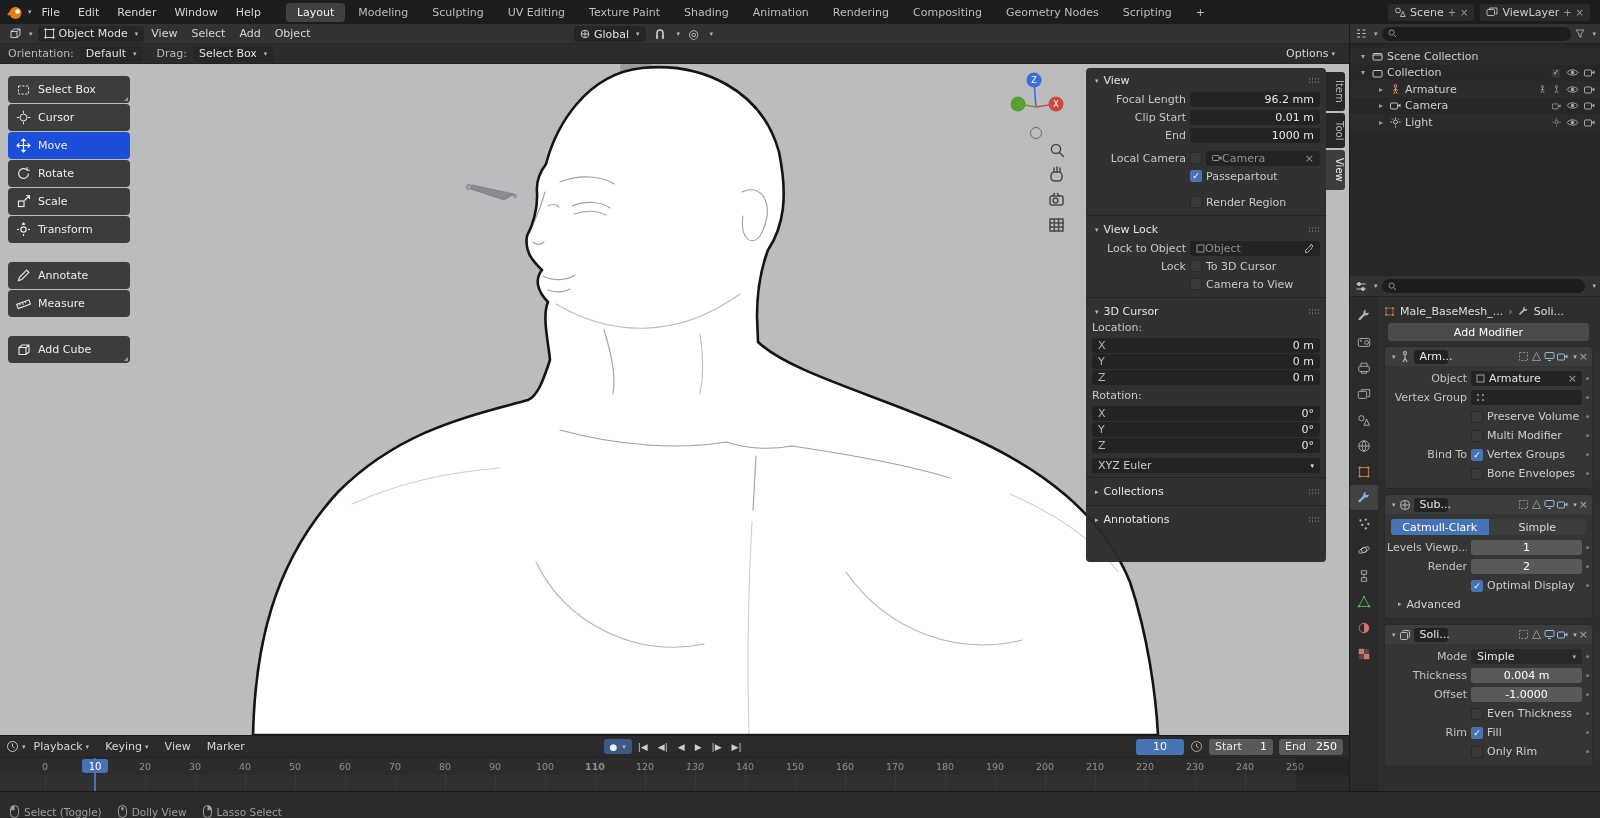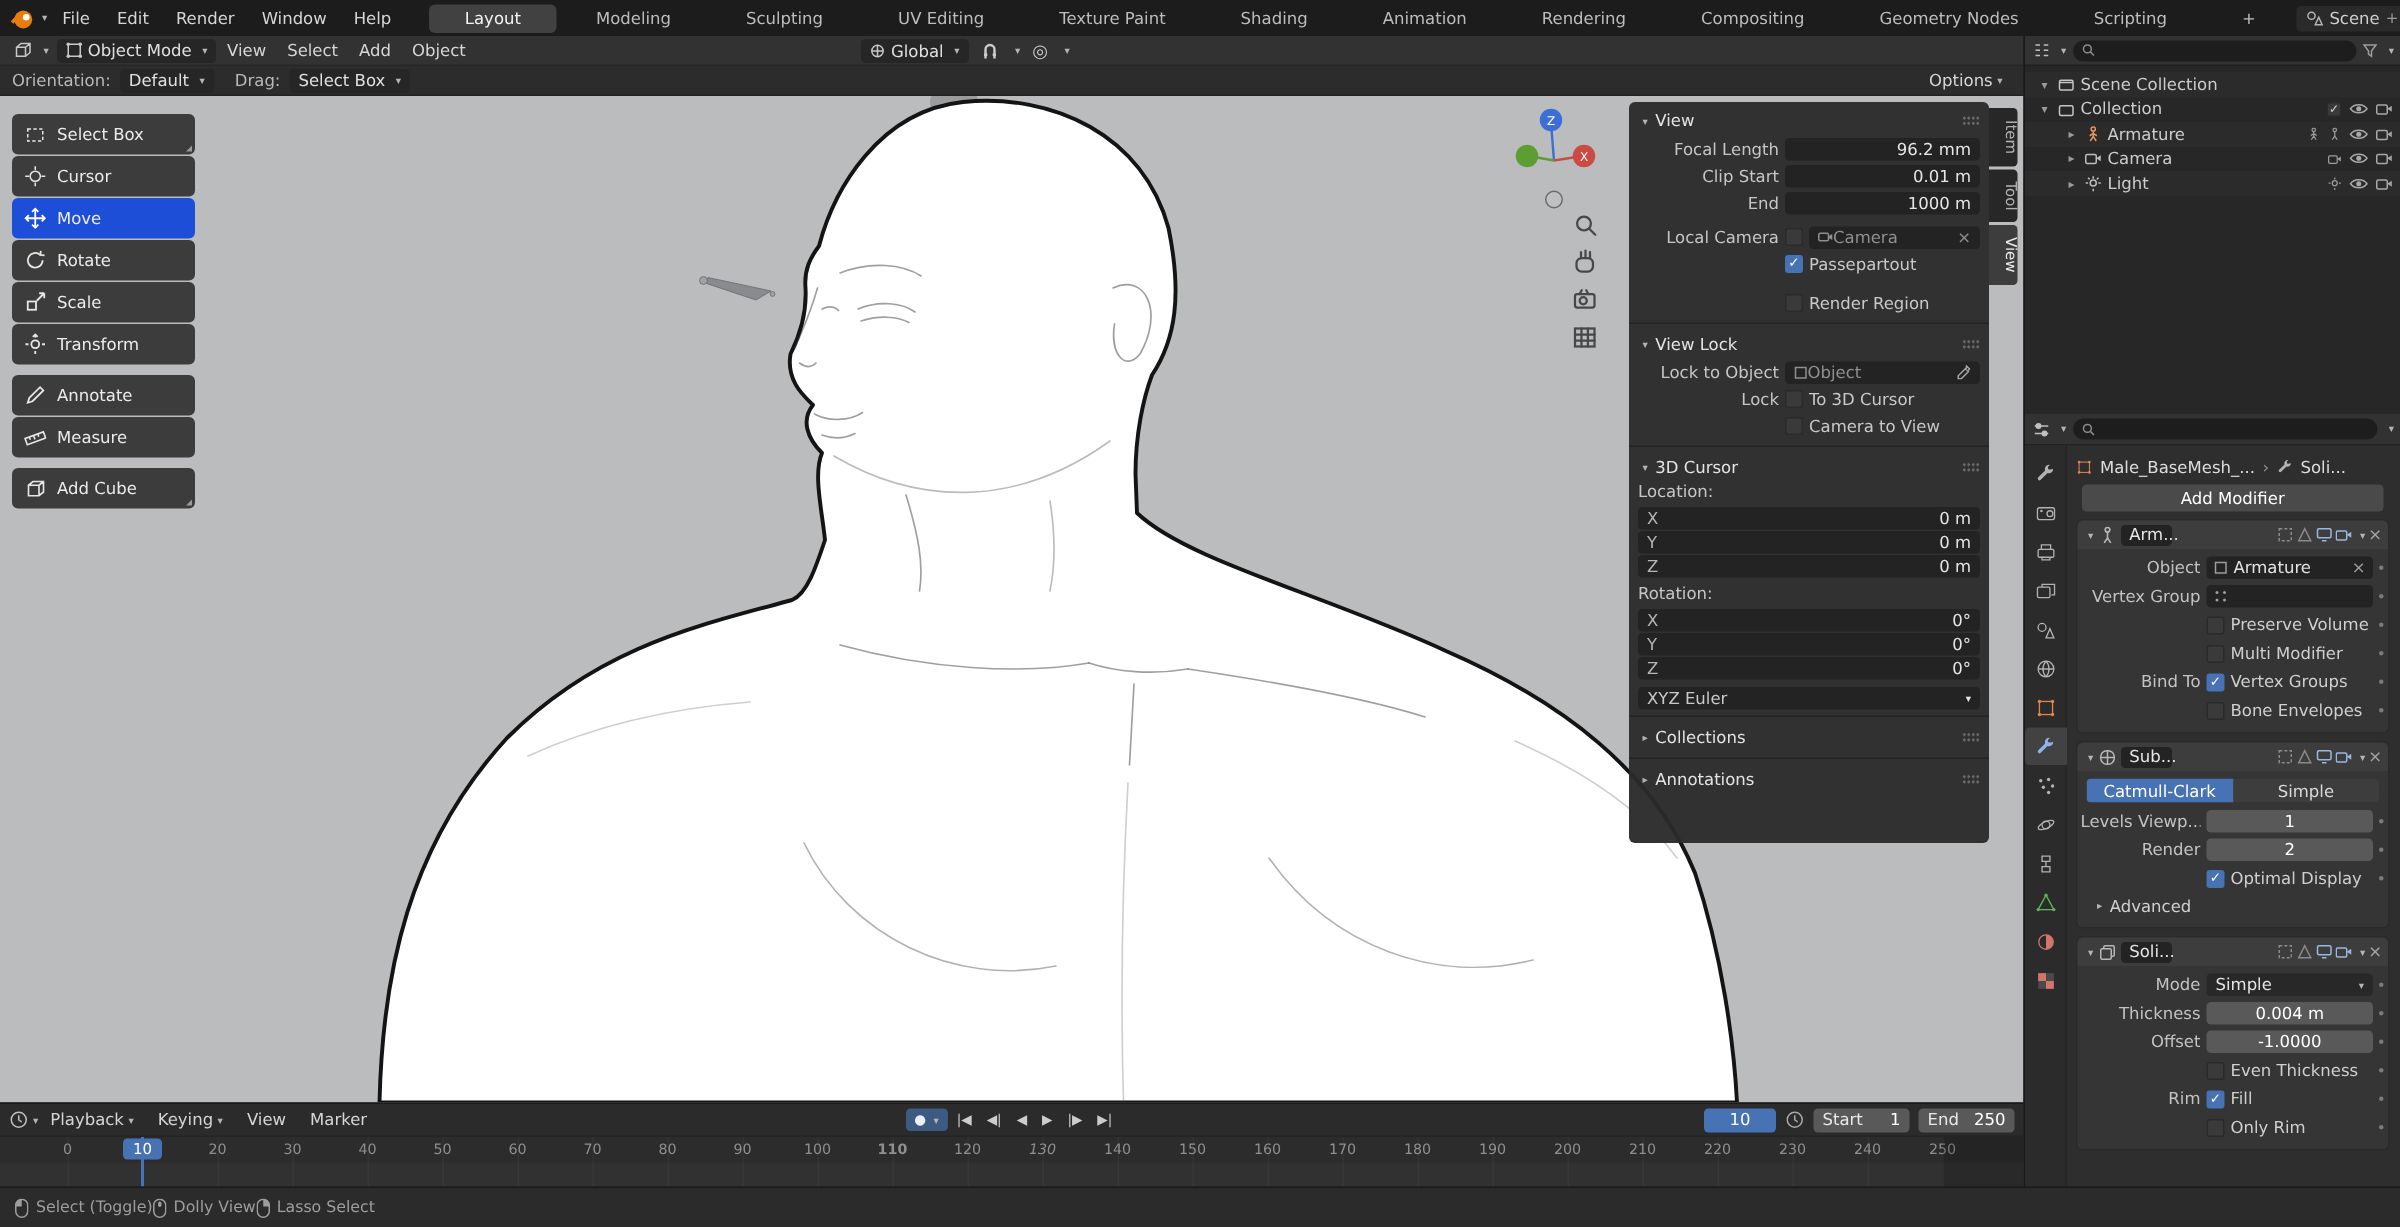--- a/index.html
+++ b/index.html
@@ -9,21 +9,21 @@
 #app{position:relative;width:1600px;height:818px}
 .abs{position:absolute}
 .ic{display:inline-flex;align-items:center;justify-content:center;line-height:0}
 .caret{font-size:7px;color:#b5b5b5;margin-left:3px}
 svg{display:block}
 
 
 #topbar{left:0;top:0;width:1600px;height:24px;background:#1c1c1c;display:flex;align-items:center;padding:0 6px;gap:2px}
 .menu{padding:0 8px;height:24px;display:flex;align-items:center;color:#d6d6d6}
 .wstabs{display:flex;align-items:center;margin-left:14px}
-.wstab{padding:3px 24px;margin:0 1px;border-radius:4px;color:#bdbdbd;white-space:nowrap}
+.wstab{padding:3px 11px;margin:0 1px;border-radius:4px;color:#bdbdbd;white-space:nowrap}
 .wstab.active{background:#414141;color:#f3f3f3}
 #topbar-right{margin-left:auto;display:flex;align-items:flex-start;gap:6px;padding-right:4px}
 .tb-group{display:flex;align-items:center;gap:4px;background:#2a2a2a;border-radius:3px;height:17px;padding:0 6px}
 .tb-x{color:#9a9a9a;font-size:10px}
 
 
 #vp-header{left:0;top:24px;width:1349px;height:20px;background:#323232;display:flex;align-items:center;padding:0 4px;border-bottom:1px solid #272727}
 #vp-header .menu{height:20px;padding:0 7px}
 .pill{display:flex;align-items:center;gap:4px;background:#262626;border-radius:3px;height:16px;padding:0 6px;color:#e0e0e0}
 #vph-mid{position:absolute;left:574px;top:26px;display:flex;align-items:center;gap:8px}
@@ -34,21 +34,21 @@
 #tool-settings .lab{color:#b9b9b9}
 #ts-options{margin-left:auto;display:flex;align-items:center;color:#d6d6d6;padding-right:6px}
 
 
 #viewport{left:0;top:64px;width:1349px;height:671px;background:#bbbcbe;overflow:hidden}
 #vp-overlay-text{position:absolute;left:150px;top:8px;color:#26282a;line-height:15px}
 
 #toolshelf{position:absolute;left:8px;top:12px;width:122px;display:flex;flex-direction:column;gap:1px}
 .tool{height:27px;display:flex;align-items:center;gap:7px;padding:0 8px;background:rgba(38,38,38,.85);border-radius:4px;color:#ececec;position:relative}
 .tool.active{background:#1d4ed8}
-.tool.gap{margin-top:6px}
+.tool.gap{margin-top:18px}
 .tool.has-sub::after{content:"";position:absolute;right:2px;bottom:2px;border-left:4px solid transparent;border-bottom:4px solid #9a9a9a}
 
 #npanel{position:absolute;left:1086px;top:4px;width:240px;height:494px;background:rgba(43,43,43,.96);border-radius:4px;padding:3px 6px 6px;color:#c9c9c9;overflow:hidden}
 .nsec-h{display:flex;align-items:center;gap:5px;height:19px;color:#e4e4e4}
 .nsec-h .grip{margin-left:auto}
 .grip{width:12px;height:7px;background:radial-gradient(#7a7a7a .8px,transparent .9px);background-size:3px 3.5px;opacity:.8}
 .nrow{display:flex;align-items:center;height:18px;gap:4px}
 .nlab{width:94px;text-align:right;color:#c6c6c6;flex:none}
 .nfield{flex:1;background:#232323;border-radius:3px;height:15px;display:flex;align-items:center;padding:0 6px;color:#e6e6e6}
 .nfield .val{margin-left:auto}
@@ -107,21 +107,21 @@
 .se-field{width:64px;height:16px;background:#595959;border-radius:3px;display:flex;align-items:center;padding:0 6px;color:#e8e8e8;gap:4px}
 .se-field .v{margin-left:auto;color:#fff}
 #ruler{position:relative;height:35px;background:#2c2c2c;overflow:hidden;border-top:1px solid #242424}
 .tick-label{position:absolute;top:3px;width:20px;text-align:center;font-size:9.5px;color:#8f8f8f}
 .tick-line{position:absolute;top:0;bottom:0;width:1px;background:rgba(255,255,255,.035)}
 #band{position:absolute;left:0;right:0;top:17px;bottom:0;background:#313131}
 #outrange{position:absolute;left:1295px;right:0;top:0;bottom:0;background:rgba(0,0,0,.16)}
 #playhead-line{position:absolute;top:0;bottom:0;width:2px;background:#4772b3}
 #playhead-badge{position:absolute;top:1px;width:26px;height:14px;background:#4772b3;border-radius:3px;color:#fff;display:flex;align-items:center;justify-content:center;font-size:10px}
 
-#statusbar{left:0;top:791px;width:1600px;height:27px;background:#2b2b2b;border-top:1px solid #1a1a1a;display:flex;align-items:center;padding:0 10px;color:#9e9e9e;font-size:10.5px}
+#statusbar{left:0;top:791px;width:1600px;height:27px;background:#2b2b2b;border-top:1px solid #1a1a1a;display:flex;align-items:flex-end;gap:16px;padding:0 10px;color:#9e9e9e;font-size:10.5px}
 .hint{display:flex;align-items:center;gap:5px}
 </style>
 </head>
 <body>
 
 <div id="app">
 
   <div id="topbar" class="abs">
     <span class="ic">
       <svg width="17" height="15" viewBox="0 0 17 15">

